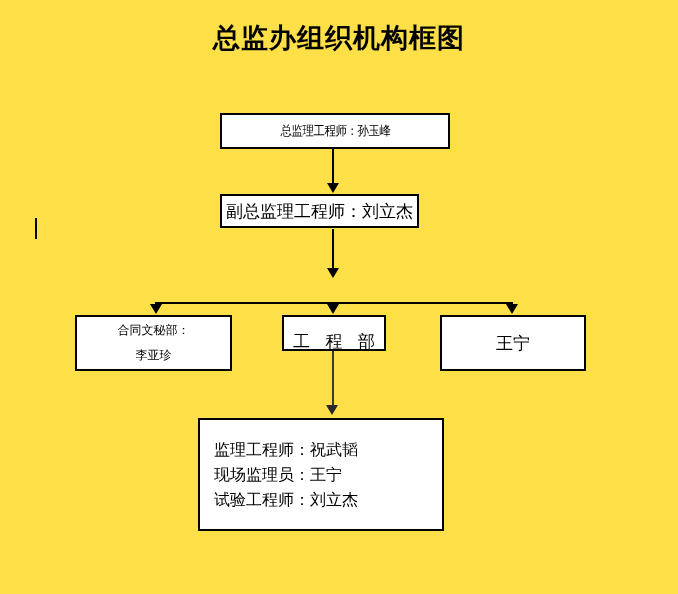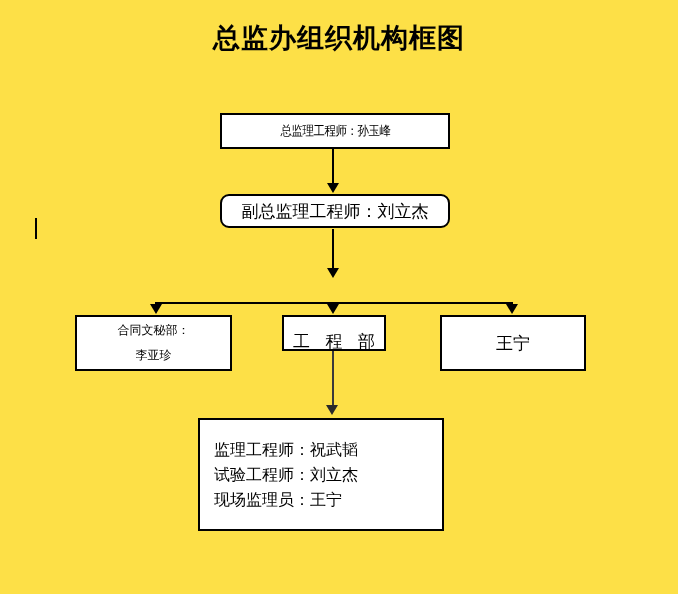--- a/index.html
+++ b/index.html
@@ -64,25 +64,24 @@
   #node-director .line {
     transform: scaleX(0.88);
     transform-origin: center;
     letter-spacing: -0.5px;
   }
 
   
   #node-deputy {
     left: 220px;
     top: 194px;
-    width: 230px;
+    width: 199px;
     height: 34px;
     font-size: 17px;
     line-height: 22px;
-    border-radius: 9px;
   }
 
   
   #node-contract {
     left: 75px;
     top: 315px;
     width: 157px;
     height: 56px;
     font-size: 12px;
     line-height: 25px;
@@ -220,19 +219,19 @@
 
   <div class="node" id="node-office">
     <span class="line">王宁</span>
   </div>
 
   <div class="vline" id="conn-engineering-staff-line"></div>
   <div class="arrowhead" id="conn-engineering-staff-arrow"></div>
 
   <div class="node" id="node-staff">
     <span class="line">监理工程师：祝武韬</span>
+    <span class="line">现场监理员：王宁</span>
     <span class="line">试验工程师：刘立杰</span>
-    <span class="line">现场监理员：王宁</span>
   </div>
 
   <div class="vline" id="stray-tick"></div>
 
 </div>
 
 </body></html>

